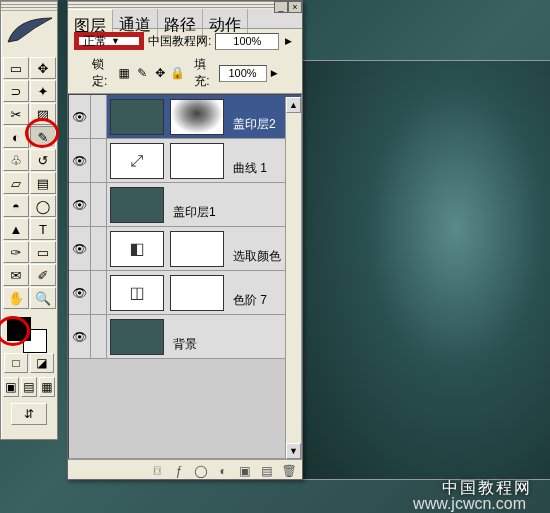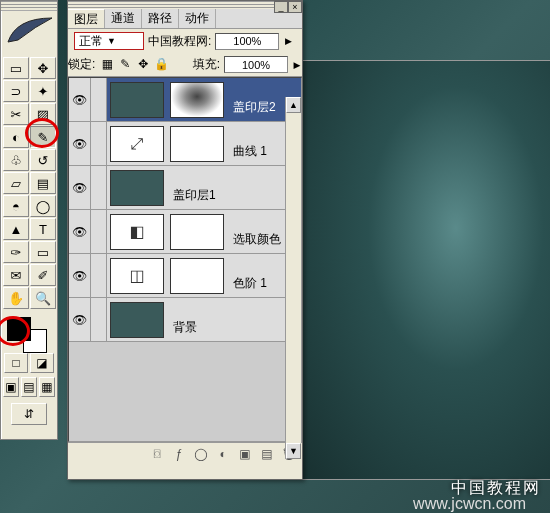--- a/index.html
+++ b/index.html
@@ -15,21 +15,21 @@
   .canvas-area {
     position: absolute; left: 0; top: 0; right: 0; bottom: 0;
     background: linear-gradient(135deg, #1a3838 0%, #2a5050 30%, #3a6060 50%, #2a4848 100%);
   }
   .canvas-photo {
     position: absolute; left: 300px; top: 60px; width: 260px; height: 420px;
     background: radial-gradient(ellipse at 60% 40%, #5a8a8a 0%, #2a5050 40%, #183030 100%);
     border: 1px solid #999;
   }
   .watermark {
-    position: absolute; right: 9px; bottom: 14px;
+    position: absolute; right: 18px; bottom: 14px;
     color: #fff; font-size: 16px; letter-spacing: 2px;
     text-shadow: 0 0 4px #000;
   }
   .watermark2 {
     position: absolute; right: 24px; bottom: 0;
     color: #ddd; font-size: 16px;
   }
 
   
   .toolbox {
@@ -113,42 +113,42 @@
   .win-btn {
     width: 14px; height: 12px; background: #d0cec0;
     border: 1px solid #666; font-size: 9px; line-height: 9px;
     display:flex;align-items:center;justify-content:center;
   }
   .panel-tabs {
     display: flex; background: #ddd; border-bottom: 1px solid #999;
     height: 20px;
   }
   .ptab {
-    padding: 2px 6px; font-size: 12px;
+    padding: 16px 6px; font-size: 16px;
     border-right: 1px solid #aaa;
     display:flex;align-items:center;font-family:Liberation Mono, monospace;
   }
   .ptab.active { background: #ece9d8; font-weight: normal; border-top: 1px solid #fff;}
   .panel-row {
     display: flex; align-items: center; padding: 3px 6px; gap: 4px;
     font-size: 12px;
   }
   .sel {
-    border: 1px solid #b91c1c; background: #fff; height: 18px;
+    border: 5px solid #b91c1c; background: #fff; height: 18px;
     display:flex; align-items:center; padding: 0 4px;
   }
   .sel .arrow { margin-left: 4px; font-size: 9px; }
   .num-in {
     border: 1px solid #888; border-top-color:#555; border-left-color:#555;
     background:#fff; height:17px; width:64px;
     display:flex;align-items:center;justify-content:center;font-size:11px;
   }
   .tri { width:10px;height:17px;display:flex;align-items:center;justify-content:center;font-size:9px;}
   .lock-row {
-    display:flex; gap:4px; padding: 3px 0;
+    display:flex; align-items:center; gap:4px; padding: 3px 24px;
     border-bottom: 1px solid #999; font-size:12px;
   }
   .lockicon { width:16px;height:16px;display:flex;align-items:center;justify-content:center;
     border:1px solid transparent;}
   
   .layer-list {
     background: #ccc; border: 1px inset #999;
     height: 365px; overflow: hidden;
   }
   .layer {
@@ -393,21 +393,21 @@
         <div class="thumb mask"></div>
         <span class="lname">选取颜色</span>
       </div>
       <div class="layer">
         <div class="eye">
           <span>👁</span>
         </div>
         <div class="linkcol"></div>
         <div class="thumb adjust">◫</div>
         <div class="thumb mask"></div>
-        <span class="lname">色阶 1</span>
+        <span class="lname">色阶 7</span>
       </div>
       <div class="layer">
         <div class="eye">
           <span>👁</span>
         </div>
         <div class="linkcol"></div>
         <div class="thumb"></div>
         <span class="lname bg">背景</span>
       </div>
     </div>

